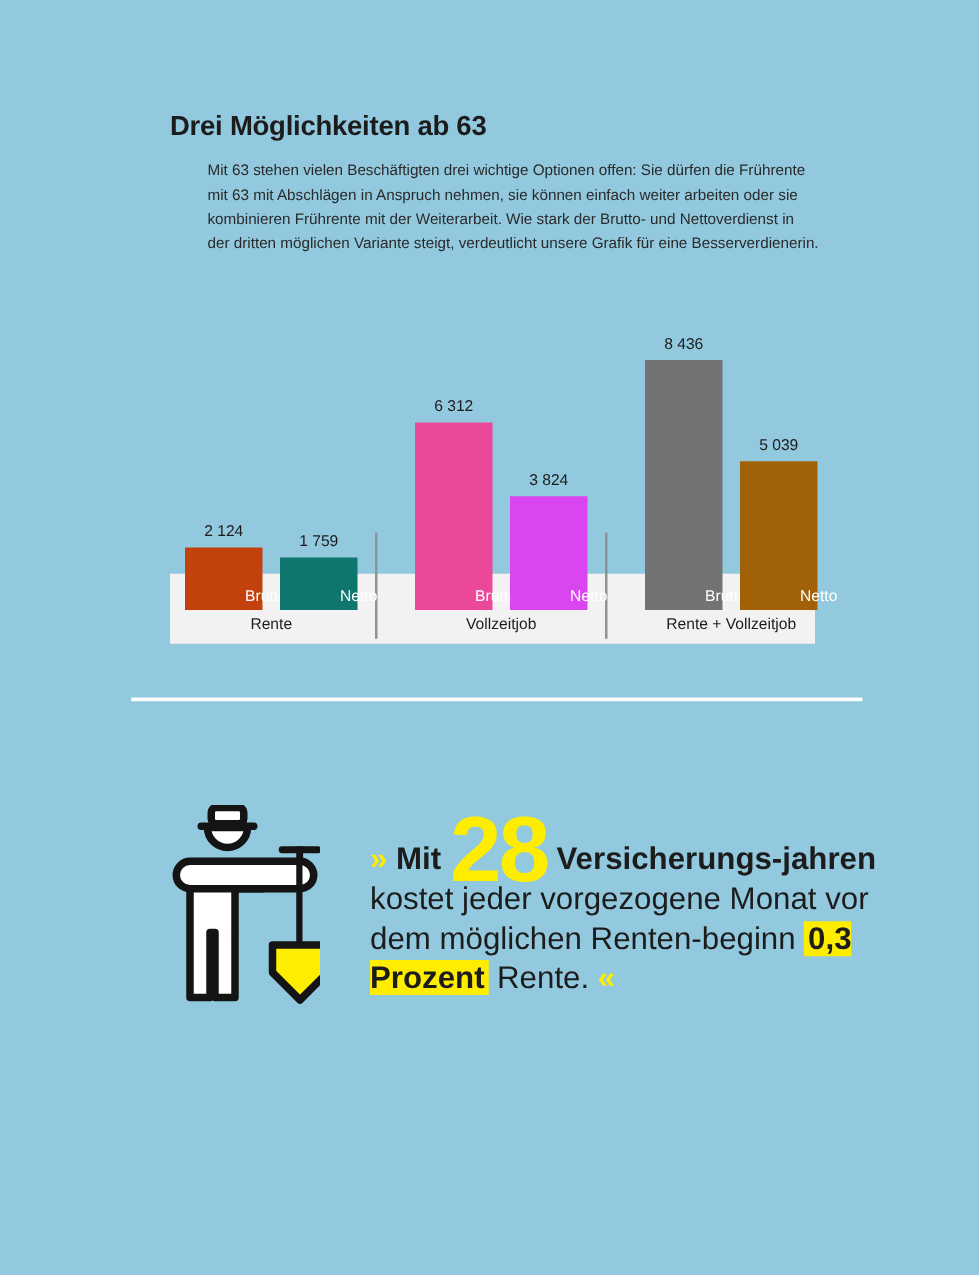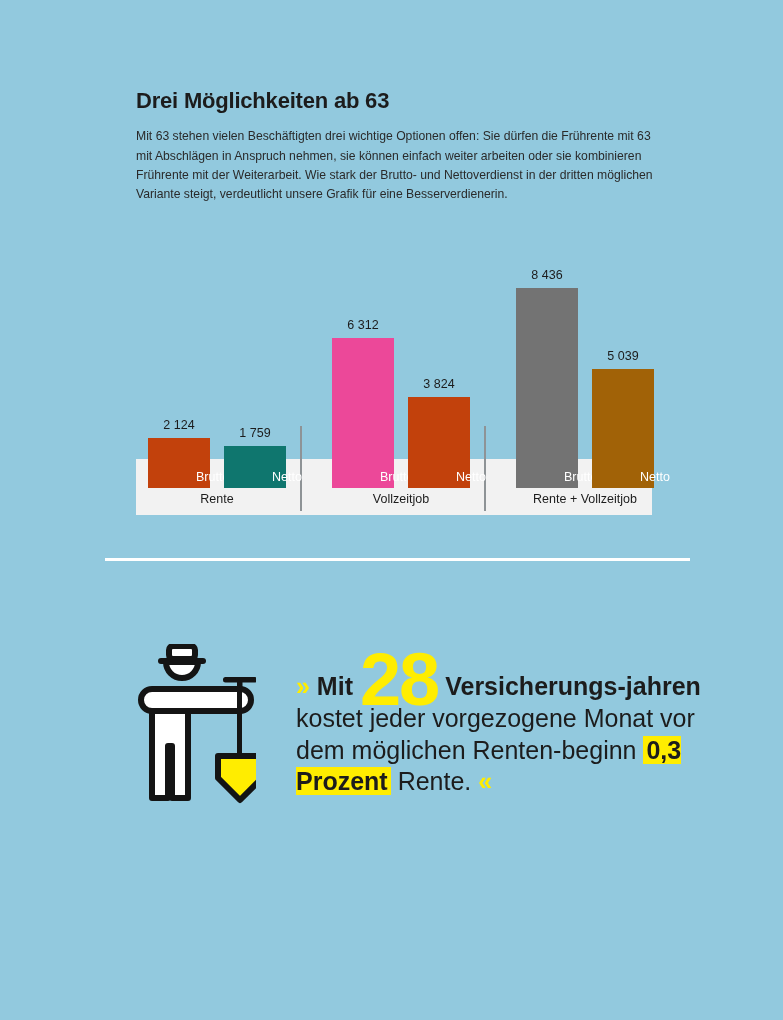--- a/index.html
+++ b/index.html
@@ -22,20 +22,21 @@
     color: #1c1c1c;
     letter-spacing: -0.2px;
     line-height: 1.2;
   }
 
   .intro {
     margin-top: 13px;
     font-size: 12.2px;
     line-height: 1.58;
     color: #2a2a2a;
+    margin-left: 30px;
   }
 
   
   .chart {
     position: absolute;
     left: 136px;
     top: 255px;
     width: 516px;
     height: 260px;
   }
@@ -182,21 +183,21 @@
         <div class="bar-label">Brutto</div>
       </div>
       <div class="bar" style="left: 88px; width: 62px; height: 42px; background: #0f766e;">
         <div class="bar-value">1 759</div>
         <div class="bar-label">Netto</div>
       </div>
       <div class="bar" style="left: 196px; width: 62px; height: 150px; background: #ec4899;">
         <div class="bar-value">6 312</div>
         <div class="bar-label">Brutto</div>
       </div>
-      <div class="bar" style="left: 272px; width: 62px; height: 91px; background: #c2410c;">
+      <div class="bar" style="left: 272px; width: 62px; height: 91px; background: #d946ef;">
         <div class="bar-value">3 824</div>
         <div class="bar-label">Netto</div>
       </div>
       <div class="bar" style="left: 380px; width: 62px; height: 200px; background: #737373;">
         <div class="bar-value">8 436</div>
         <div class="bar-label">Brutto</div>
       </div>
       <div class="bar" style="left: 456px; width: 62px; height: 119px; background: #a16207;">
         <div class="bar-value">5 039</div>
         <div class="bar-label">Netto</div>

